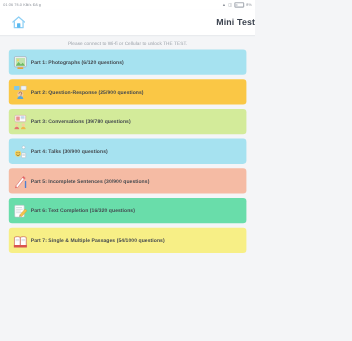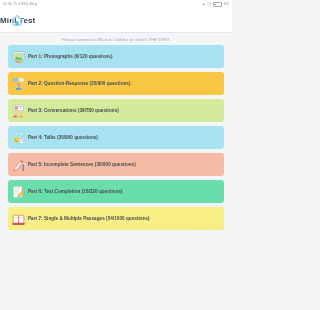--- a/index.html
+++ b/index.html
@@ -45,21 +45,21 @@
     position:relative;
     border-bottom:0.6px solid #e4e6ea;
   }
   .home-btn {
     position:absolute; left:9px; top:50%; transform:translateY(-50%);
     width:15px; height:15px; display:flex; align-items:center; justify-content:center;
     cursor:pointer;
   }
   .home-btn svg { width:14px; height:14px; display:block; }
   .page-title {
-    width:100%; text-align:left;
+    width:100%; text-align:right;
     font-size:8px; font-weight:bold; color:#3d4450; letter-spacing:.15px;
   }
 
   
   .notice-wrap {
     height:12px; display:flex; align-items:center; justify-content:center;
     background:#f4f5f7;
   }
   .notice {
     font-size:4.3px; color:#9aa0a8; letter-spacing:.05px; white-space:nowrap;

